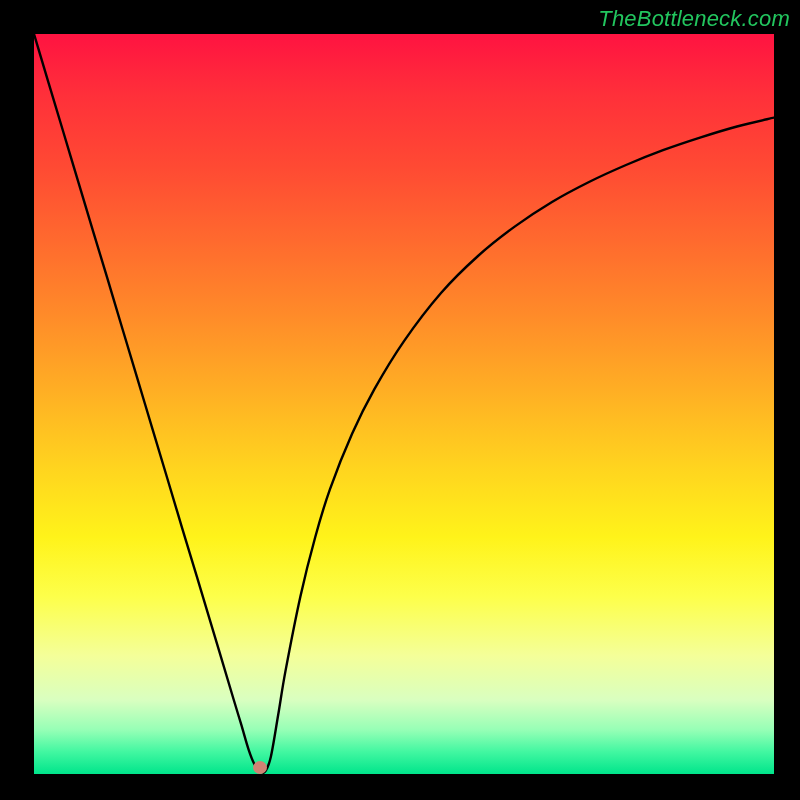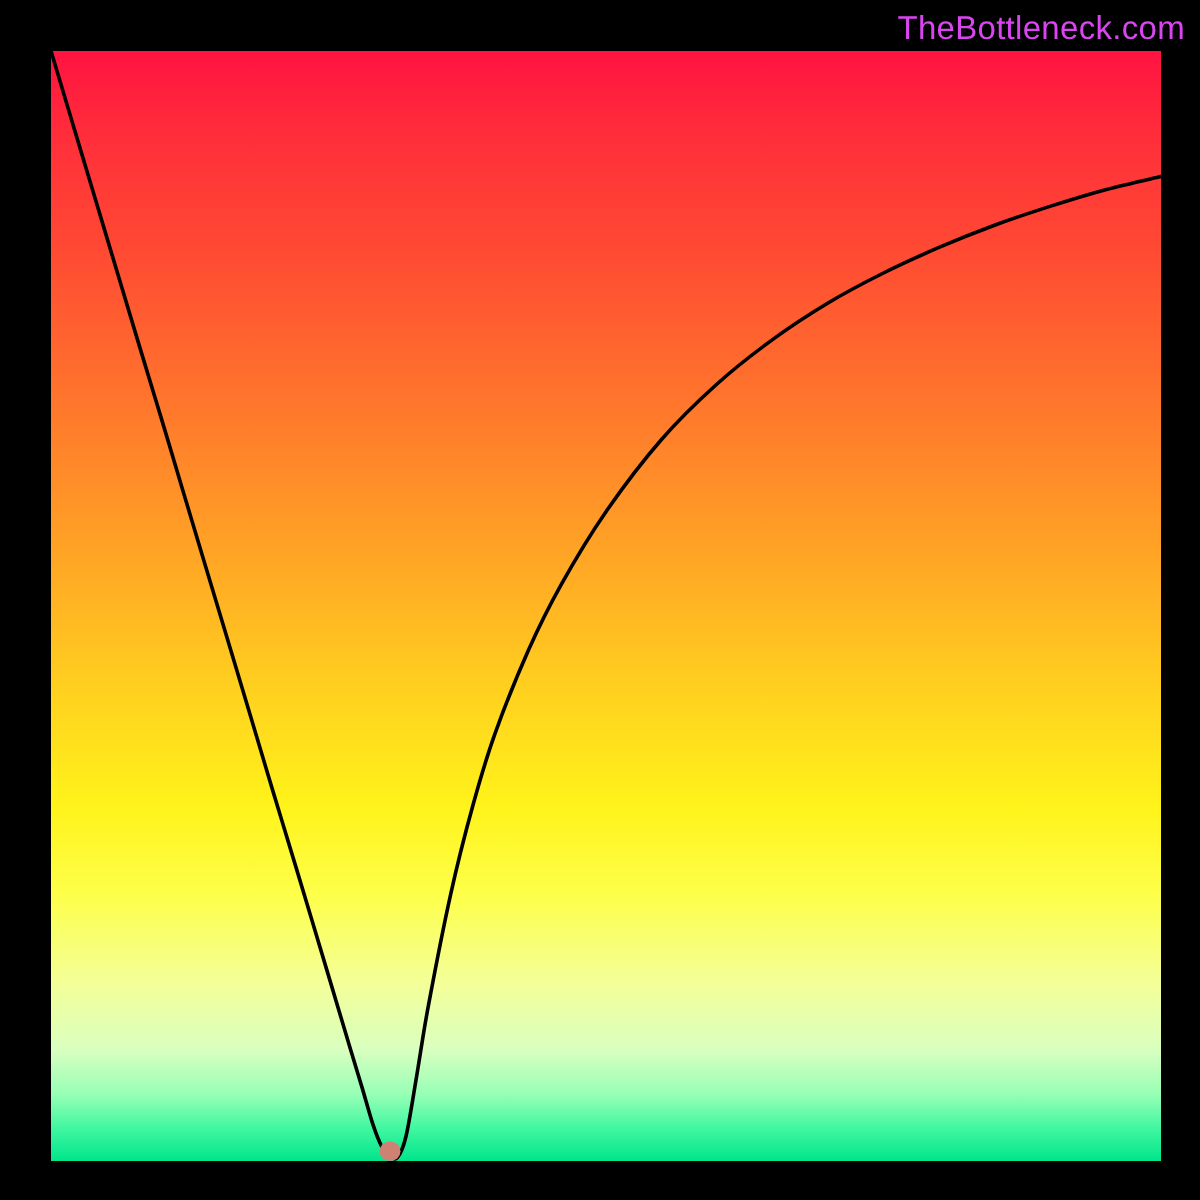--- a/index.html
+++ b/index.html
@@ -47,24 +47,25 @@
     left: 0;
     top: 0;
     width: 740px;
     height: 740px;
     display: block;
   }
   .watermark {
     position: absolute;
     top: 6px;
     right: 10px;
-    color: #d946ef;
+    color: #22c55e;
     font-size: 22px;
     letter-spacing: 0.2px;
     user-select: none;
+    font-style: italic;
   }
   .min-dot {
     position: absolute;
     width: 14px;
     height: 13px;
     border-radius: 50%;
     background: #cf8274;
   }
 </style>
 </head>

